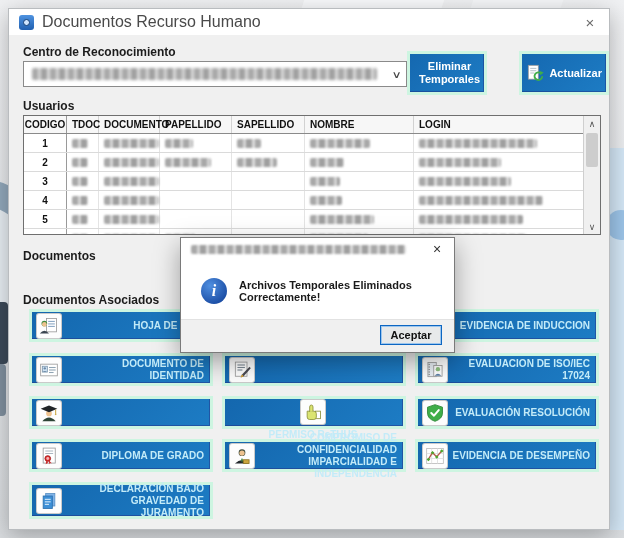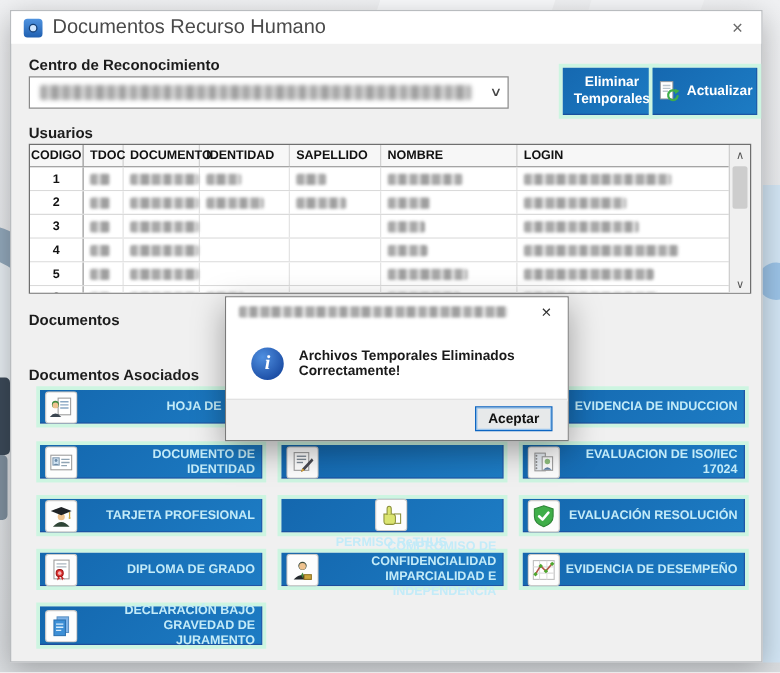--- a/index.html
+++ b/index.html
@@ -38,21 +38,21 @@
   .redact{height:9px;border-radius:2px;opacity:.85;filter:blur(1.2px);
     background:repeating-linear-gradient(90deg,#9a9a9a 0 6px,#cfcfcf 6px 9px,#8f8f8f 9px 15px,#d6d6d6 15px 18px);}
   .redact.tall{height:12px;filter:blur(1.5px);}
 
   
   .action-btn{position:absolute;box-sizing:border-box;border:3px solid #cdf5e1;
     background:linear-gradient(135deg,#1568b0 0%,#1d7cc4 100%);
     display:flex;align-items:center;justify-content:center;gap:5px;padding:2px 4px;
     box-shadow:inset -1px -1px 0 rgba(30,20,110,.35);cursor:pointer;}
   .action-btn .lbl{color:#ffffff;font-size:11px;font-weight:bold;line-height:1.15;text-align:center;}
-  .btn-eliminar{left:438px;top:42px;width:80px;height:44px;}
+  .btn-eliminar{left:398px;top:42px;width:80px;height:44px;}
   .btn-actualizar{left:510px;top:42px;width:90px;height:44px;}
 
   
   .table{position:absolute;left:14px;top:106px;width:578px;height:120px;background:#fff;border:1px solid #6f6f6f;
     box-sizing:border-box;overflow:hidden;}
   .thead{display:flex;height:18px;background:#f7f7f7;border-bottom:1px solid #8a8a8a;box-sizing:border-box;}
   .thead .tcell{font-size:10px;font-weight:bold;color:#111;display:flex;align-items:center;padding-left:5px;box-sizing:border-box;border-right:1px solid #d2d2d2;}
   .trow{display:flex;height:19px;border-bottom:1px solid #dadada;box-sizing:border-box;background:#fff;}
   .trow .tcell{display:flex;align-items:center;padding-left:5px;box-sizing:border-box;border-right:1px solid #e4e4e4;}
   .tcell.c0{width:43px;justify-content:center;padding-left:0;font-size:10px;font-weight:bold;color:#111;border-right:1px solid #9a9a9a;}
@@ -138,21 +138,21 @@
       <div class="lbl">Actualizar</div>
     </div>
 
     <div class="grp-label" style="left:14px;top:90px;">Usuarios</div>
 
     <div class="table">
       <div class="thead">
         <div class="tcell c0">CODIGO</div>
         <div class="tcell c1">TDOC</div>
         <div class="tcell c2">DOCUMENTO</div>
-        <div class="tcell c3">IDENTIDAD</div>
+        <div class="tcell c3">PAPELLIDO</div>
         <div class="tcell c4">SAPELLIDO</div>
         <div class="tcell c5">NOMBRE</div>
         <div class="tcell c6">LOGIN</div>
       </div>
       <div>
           <div class="trow">
             <div class="tcell c0">1</div>
             <div class="tcell c1">
               <div class="redact" style="width: 16px;"></div>
             </div>
@@ -346,21 +346,20 @@
     <div class="docbtn" style="left:20px;top:387px;">
       <div class="ico">
         <svg width="20" height="20" viewBox="0 0 24 24">
           <path d="M4,22 Q12,13 20,22 Z" fill="#2e4436"></path>
           <circle cx="12" cy="12.5" r="3.4" fill="#eec28f"></circle>
           <polygon points="12,3 22,7 12,11 2,7" fill="#1f2326"></polygon>
           <line x1="20" y1="8" x2="20" y2="13" stroke="#caa53d" stroke-width="1.2"></line>
           <circle cx="20" cy="13.6" r="1" fill="#caa53d"></circle>
         </svg>
       </div>
-      <div class="lbl">TARJETA PROFESIONAL</div>
     </div>
     <div class="docbtn" style="left:213px;top:387px;flex-direction:column;">
       <div class="ico">
         <svg width="20" height="20" viewBox="0 0 24 24">
           <rect x="15" y="11" width="6" height="9" fill="#fff" stroke="#8a8f3a"></rect>
           <path d="M5,11 h8 q3,0 3,3 v4 q0,3 -3,3 h-5 q-3,0 -3,-3 Z" fill="#dbe470" stroke="#8a8f3a"></path>
           <path d="M8,12 L8,6 q0,-2.4 2,-2.4 q2,0 2,2.4 l0,5" fill="#dbe470" stroke="#8a8f3a"></path>
         </svg>
       </div>
       <div class="lbl">PERMISO ReTHUS</div>

